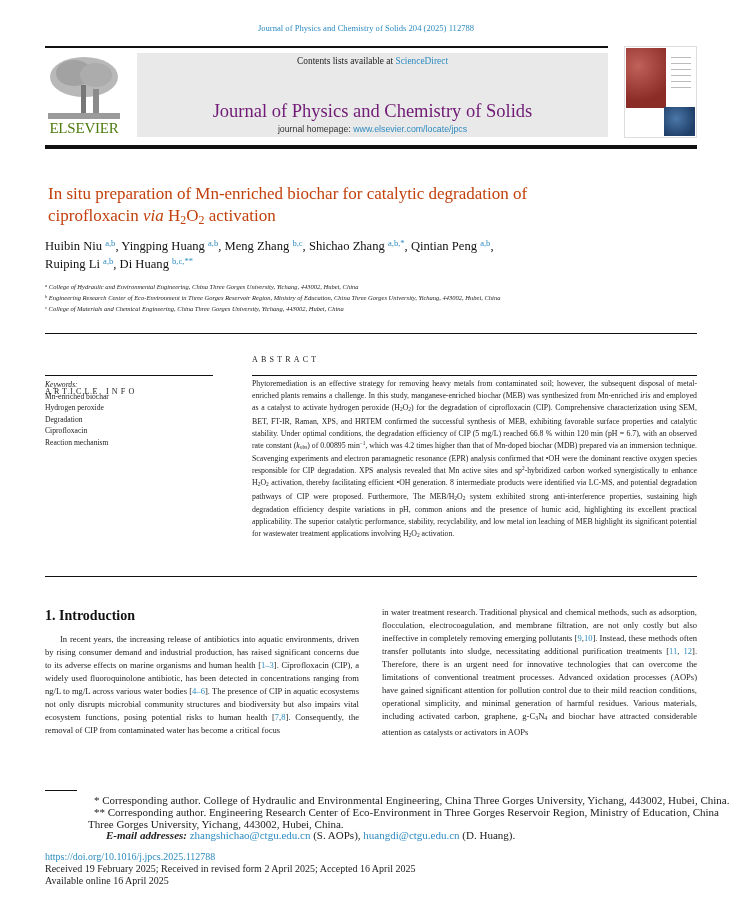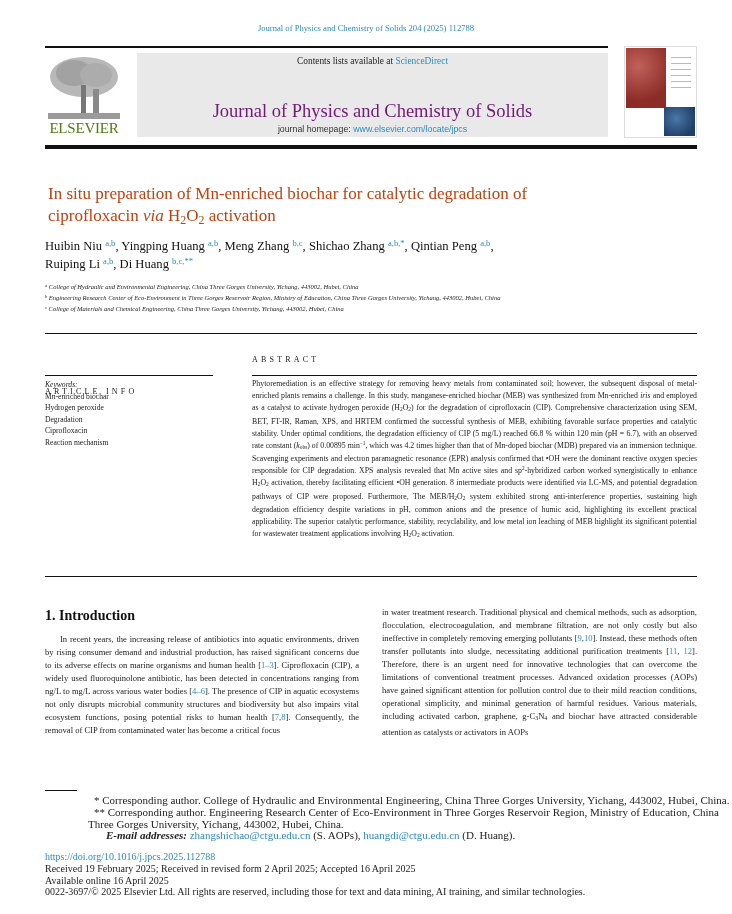--- a/index.html
+++ b/index.html
@@ -158,14 +158,13 @@
 <div id="footnotes" class="abs">
   <div class="fn">* Corresponding author. College of Hydraulic and Environmental Engineering, China Three Gorges University, Yichang, 443002, Hubei, China.</div>
   <div class="fn">** Corresponding author. Engineering Research Center of Eco-Environment in Three Gorges Reservoir Region, Ministry of Education, China Three Gorges University, Yichang, 443002, Hubei, China.</div>
   <div class="fn" style="text-indent:18px;"><span class="email-label">E-mail addresses:</span> <a class="link">zhangshichao@ctgu.edu.cn</a><span> (S. AOPs), </span><a class="link">huangdi@ctgu.edu.cn</a><span> (D. Huang).</span></div>
 </div>
 
 <div id="pubinfo" class="abs">
   <div><a class="link">https://doi.org/10.1016/j.jpcs.2025.112788</a></div>
   <div>Received 19 February 2025; Received in revised form 2 April 2025; Accepted 16 April 2025</div>
   <div>Available online 16 April 2025</div>
-  <div>0022-3697/© 2025 Elsevier Ltd. All rights are reserved, including those for text and data mining, AI training, and similar technologies.</div>
 </div>
 
 </body></html>

